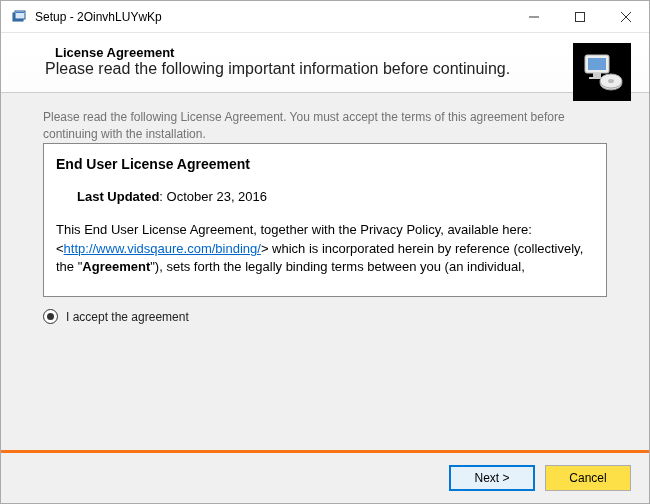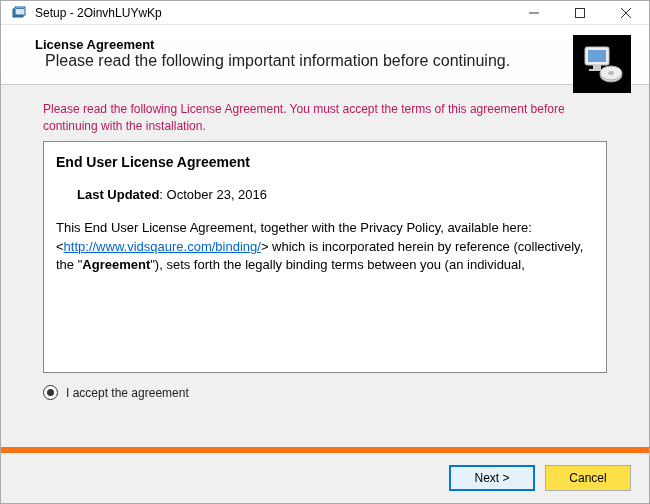--- a/index.html
+++ b/index.html
@@ -12,21 +12,21 @@
   }
   .window {
     width: 650px;
     height: 504px;
     background: #fff;
     border: 1px solid #aaa;
     display: flex;
     flex-direction: column;
   }
   .titlebar {
-    height: 24px;
+    height: 32px;
     display: flex;
     align-items: center;
     background: #fff;
     border-bottom: 1px solid #e5e5e5;
   }
   .titlebar-icon {
     width: 16px; height: 16px;
     margin: 0 8px 0 10px;
   }
   .titlebar-title {
@@ -41,43 +41,43 @@
     font-size: 13px; color: #333;
     cursor: default;
   }
   .win-btn svg { stroke: #333; }
   .header {
     padding: 12px 20px 14px 34px;
     position: relative;
     border-bottom: 1px solid #ccc;
     background: linear-gradient(#fff, #fdfdfd);
   }
-  .header-title { font-size: 13px; font-weight: bold; color: #000; }
+  .header-title { font-size: 13px; font-weight: bold; color: #000; margin-left: 20px; }
   .header-sub { font-size: 16px; color: #222; margin-top: 0; margin-left: 10px; }
   .header-icon {
     position: absolute; right: 18px; top: 10px;
     width: 58px; height: 58px;
     background: #000;
     display: flex; align-items: center; justify-content: center;
   }
   .content {
     flex: 1;
     padding: 16px 42px 10px 42px;
     background: #f0f0f0;
     display: flex;
     flex-direction: column;
   }
   .instruction {
-    font-size: 12px; color: #be185d; line-height: 1.4;
-    margin-bottom: 6px;
+    font-size: 12px; color: #737373; line-height: 1.4;
+    margin-bottom: 0;
   }
   .eula-box {
     background: #fff;
     border: 1px solid #888;
-    height: 232px;
+    height: 154px;
     padding: 10px 12px;
     overflow-y: scroll;
     font-family: Verdana, Arial, sans-serif;
     font-size: 13px;
     line-height: 1.45;
     color: #000;
   }
   .eula-title { font-weight: bold; margin-bottom: 14px; font-size: 14px;}
   .eula-updated-label { font-weight: bold; padding-left: 21px; }
   .eula-body { margin-top: 14px; }
@@ -94,21 +94,21 @@
     border: 1px solid #333; border-radius: 50%;
     margin-right: 8px;
     display: flex; align-items: center; justify-content: center;
     background: #fff;
   }
   .radio.checked::after {
     content: ""; width: 7px; height: 7px;
     background: #333; border-radius: 50%;
   }
   .footer {
-    border-top: 6px solid #f97316;
+    border-top: 3px solid #f97316;
     background: #f0f0f0;
     padding: 12px 18px;
     display: flex;
     justify-content: flex-end;
     gap: 10px;
   }
   .btn {
     min-width: 86px; height: 26px;
     font-size: 12px;
     border: 1px solid #adadad;

